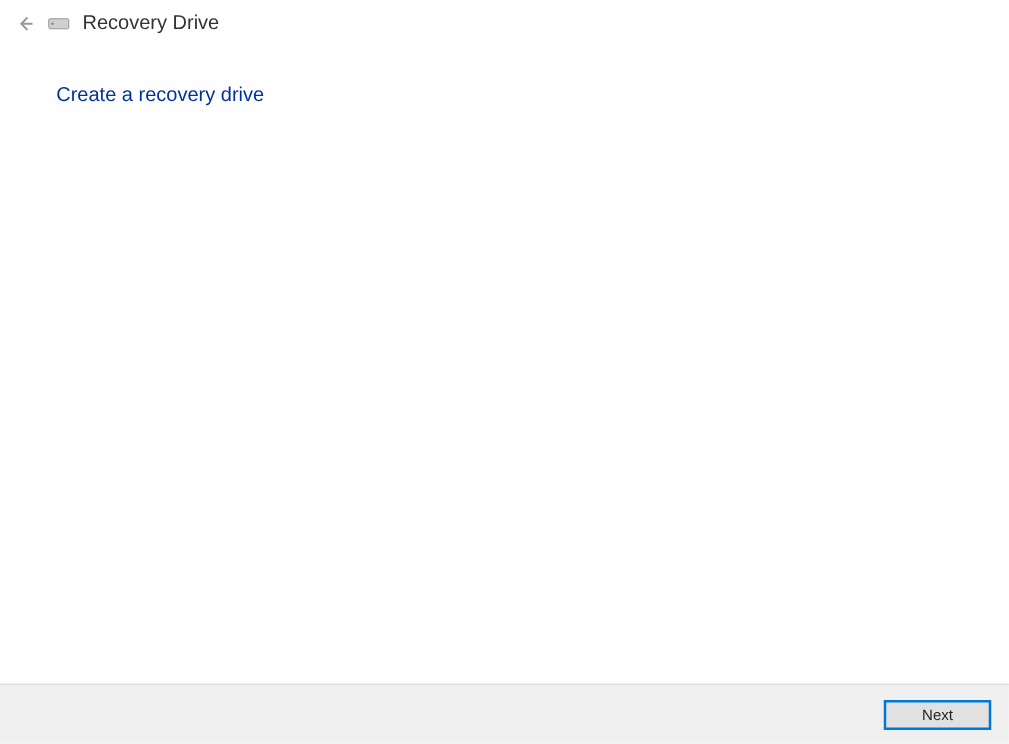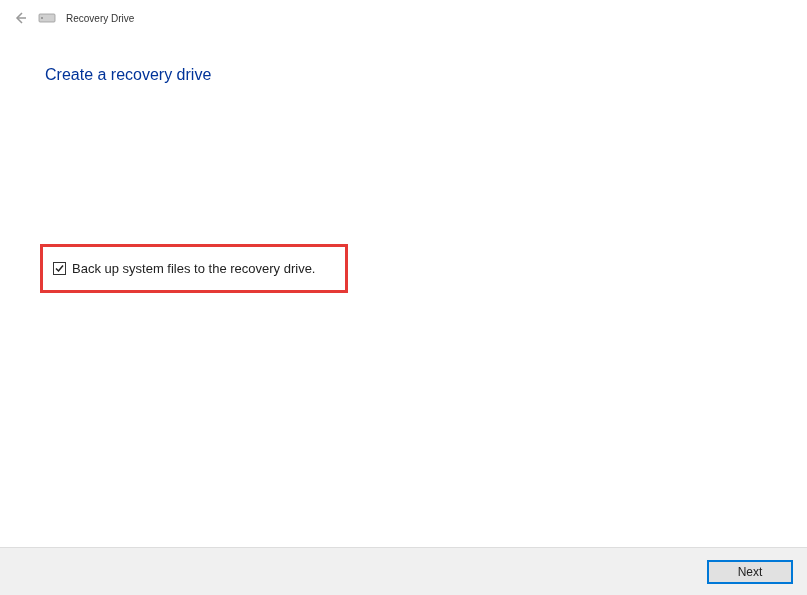--- a/index.html
+++ b/index.html
@@ -34,21 +34,21 @@
       height: 14px;
       display: flex;
       align-items: center;
       justify-content: center;
     }
     .drive-icon svg {
       width: 18px;
       height: 12px;
     }
     .header-title {
-      font-size: 10px;
+      font-size: 16px;
       color: #333;
     }
     .content {
       padding: 30px 45px 0 45px;
     }
     .page-title {
       font-size: 16px;
       color: #003399;
       font-weight: normal;
       margin-bottom: 40px;
@@ -134,27 +134,17 @@
       <rect x="1" y="2" width="16" height="8" rx="1" fill="#d0d0d0" stroke="#999" stroke-width="0.8"></rect>
       <circle cx="4" cy="6" r="1" fill="#888"></circle>
     </svg>
   </div>
   <span class="header-title">Recovery Drive</span>
 </div>
 
 <div class="content">
   <h1 class="page-title">Create a recovery drive</h1>
 
-  <div class="checkbox-section">
-    <div class="checkbox-row">
-      <span class="checkbox">
-        <svg viewBox="0 0 11 11">
-          <path d="M2 5.5 L4.5 8 L9 2.5" stroke="#222" stroke-width="1.5" fill="none"></path>
-        </svg>
-      </span>
-      <span class="checkbox-label">Back up system files to the recovery drive.</span>
-    </div>
-  </div>
 </div>
 
 <div class="footer">
   <button class="btn btn-primary">Next</button>
 </div>
 
 </body></html>

